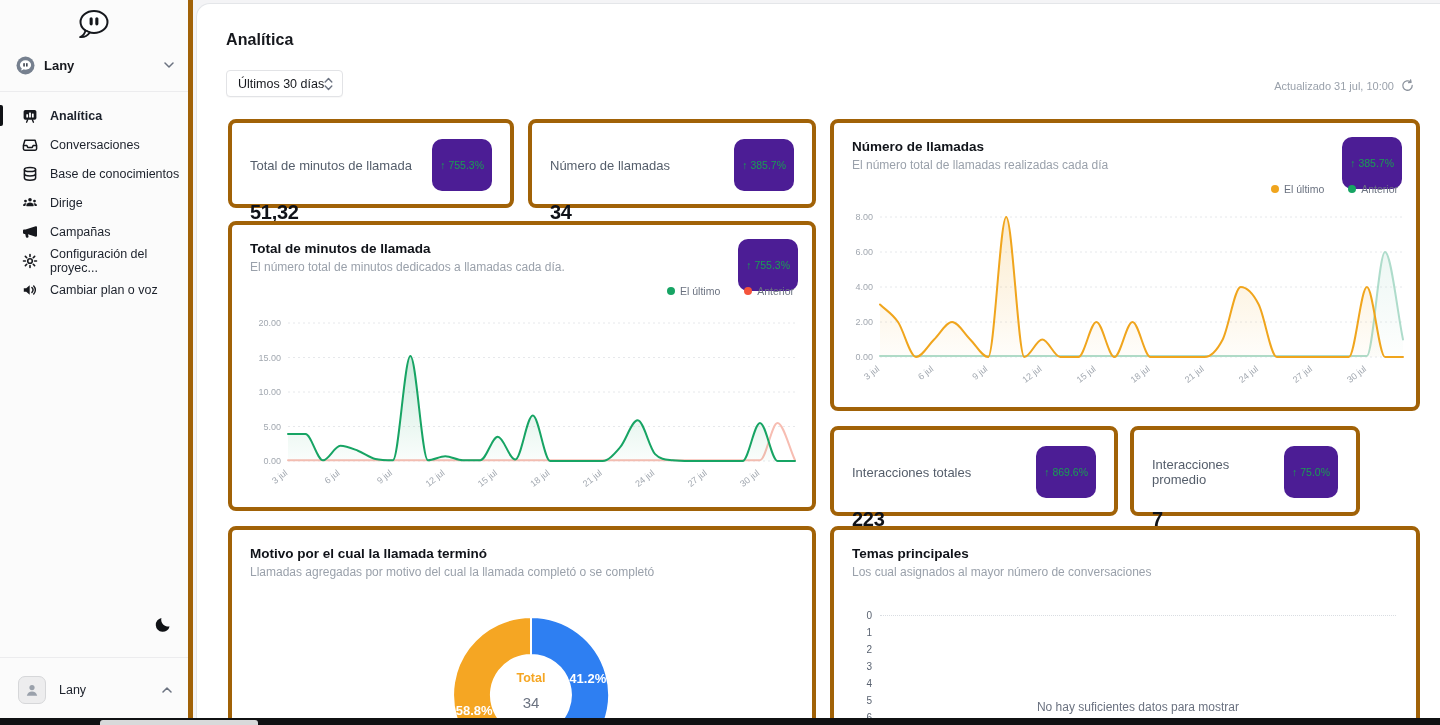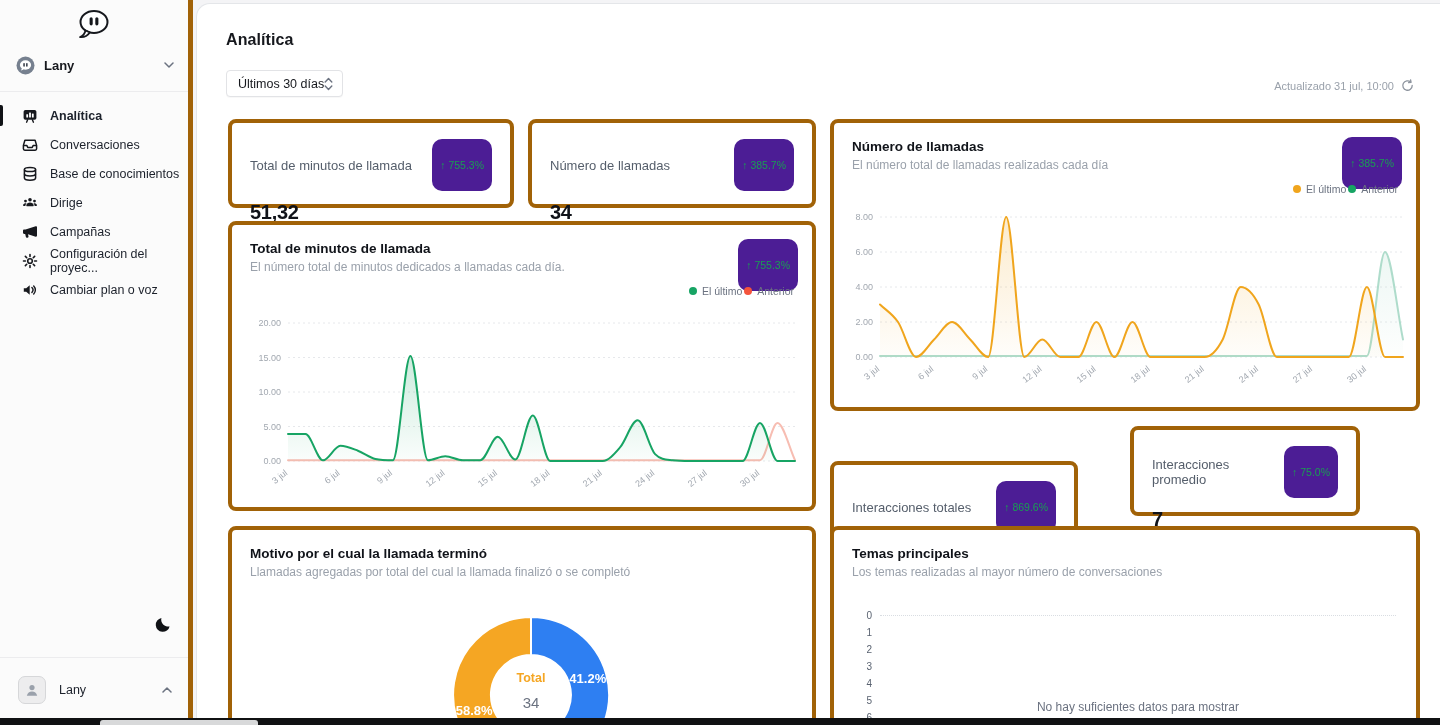--- a/index.html
+++ b/index.html
@@ -32,21 +32,21 @@
   .card { position:absolute; background:#fff; border:4px solid #a16207; border-radius:8px; }
   .card-pad { padding:16px 18px; }
   .stat-title-row { display:flex; align-items:center; justify-content:space-between; }
   .stat-title { font-size:13px; color:#555e6b; }
   .badge { font-size:10.5px; font-weight:400; color:#1a9d53; background:#4c1d95; border-radius:10px; padding:20px 8px; white-space:nowrap; }
   .stat-value { font-size:20px; font-weight:700; color:#101319; margin-top:10px; letter-spacing:-.3px; }
 
   .chart-title { font-size:13.5px; font-weight:700; color:#101319; }
   .chart-sub { font-size:12px; color:#9aa1ab; margin-top:4px; }
   .chart-badge { position:absolute; right:14px; top:14px; }
-  .legend { position:absolute; right:18px; top:60px; display:flex; gap:2px; align-items:center; }
+  .legend { position:absolute; right:18px; top:60px; display:flex; gap:24px; align-items:center; }
   .legend-item { display:flex; align-items:center; gap:5px; font-size:10.5px; color:#6b7280; }
   .legend-dot { width:8px; height:8px; border-radius:50%; }
 
   .plot { position:absolute; left:0; }
   svg text { font-family:"Liberation Sans","DejaVu Sans",sans-serif; }
   .tick { font-size:9px; fill:#a2a8b0; }
   .slice-label { font-size:13px; font-weight:700; fill:#fff; }
   .donut-total { font-size:12.5px; font-weight:700; fill:#f5a623; }
   .donut-value { font-size:15px; fill:#6b7280; }
 
@@ -215,21 +215,21 @@
   <section class="card" style="left:331px; top:115px; width:288px; height:89px;">
     <div class="card-pad">
       <div class="stat-title-row">
         <span class="stat-title">Número de llamadas</span>
         <span class="badge">↑ 385.7%</span>
       </div>
       <div class="stat-value">34</div>
     </div>
   </section>
 
-  <section class="card" style="left:633px; top:422px; width:248px; height:90px;margin-top:35px;">
+  <section class="card" style="left:633px; top:422px; width:288px; height:90px;">
     <div class="card-pad">
       <div class="stat-title-row">
         <span class="stat-title">Interacciones totales</span>
         <span class="badge">↑ 869.6%</span>
       </div>
       <div class="stat-value">223</div>
     </div>
   </section>
 
   <section class="card" style="left:933px; top:422px; width:230px; height:90px;">
@@ -341,36 +341,36 @@
         <path d="M46.0,156.9C52.0,156.9 58.0,156.9 64.0,156.9C70.0,156.9 76.1,156.9 82.1,156.9C88.1,156.9 94.1,156.9 100.1,156.9C106.1,156.9 112.1,156.9 118.1,156.9C124.1,156.9 130.2,156.9 136.2,156.9C142.2,156.9 148.2,156.9 154.2,156.9C160.2,156.9 166.2,156.9 172.2,156.9C178.3,156.9 184.3,156.9 190.3,156.9C196.3,156.9 202.3,156.9 208.3,156.9C214.3,156.9 220.3,156.9 226.3,156.9C232.4,156.9 238.4,156.9 244.4,156.9C250.4,156.9 256.4,156.9 262.4,156.9C268.4,156.9 274.4,156.9 280.4,156.9C286.5,156.9 292.5,156.9 298.5,156.9C304.5,156.9 310.5,156.9 316.5,156.9C322.5,156.9 328.5,156.9 334.6,156.9C340.6,156.9 346.6,156.9 352.6,156.9C358.6,156.9 364.6,156.9 370.6,156.9C376.6,156.9 382.6,156.9 388.7,156.9C394.7,156.9 400.7,156.9 406.7,156.9C412.7,156.9 418.7,156.9 424.7,156.9C430.7,156.9 436.7,156.9 442.8,156.9C448.8,156.9 454.8,156.9 460.8,156.9C466.8,156.9 472.8,156.9 478.8,156.9C484.8,156.9 490.9,156.9 496.9,156.9C502.9,156.9 508.9,156.9 514.9,156.9C520.9,156.9 526.9,156.9 532.9,156.9C538.9,156.9 545.0,53.0 551.0,53.0C557.0,53.0 563.0,111.3 569.0,140.5L569,158L46,158Z" fill="url(#grad-calls-0)" stroke="none"></path>
         <path d="M46.0,156.9C52.0,156.9 58.0,156.9 64.0,156.9C70.0,156.9 76.1,156.9 82.1,156.9C88.1,156.9 94.1,156.9 100.1,156.9C106.1,156.9 112.1,156.9 118.1,156.9C124.1,156.9 130.2,156.9 136.2,156.9C142.2,156.9 148.2,156.9 154.2,156.9C160.2,156.9 166.2,156.9 172.2,156.9C178.3,156.9 184.3,156.9 190.3,156.9C196.3,156.9 202.3,156.9 208.3,156.9C214.3,156.9 220.3,156.9 226.3,156.9C232.4,156.9 238.4,156.9 244.4,156.9C250.4,156.9 256.4,156.9 262.4,156.9C268.4,156.9 274.4,156.9 280.4,156.9C286.5,156.9 292.5,156.9 298.5,156.9C304.5,156.9 310.5,156.9 316.5,156.9C322.5,156.9 328.5,156.9 334.6,156.9C340.6,156.9 346.6,156.9 352.6,156.9C358.6,156.9 364.6,156.9 370.6,156.9C376.6,156.9 382.6,156.9 388.7,156.9C394.7,156.9 400.7,156.9 406.7,156.9C412.7,156.9 418.7,156.9 424.7,156.9C430.7,156.9 436.7,156.9 442.8,156.9C448.8,156.9 454.8,156.9 460.8,156.9C466.8,156.9 472.8,156.9 478.8,156.9C484.8,156.9 490.9,156.9 496.9,156.9C502.9,156.9 508.9,156.9 514.9,156.9C520.9,156.9 526.9,156.9 532.9,156.9C538.9,156.9 545.0,53.0 551.0,53.0C557.0,53.0 563.0,111.3 569.0,140.5" fill="none" stroke="#aedccb" stroke-width="2" stroke-linecap="round" stroke-linejoin="round"></path>
         <path d="M46.0,105.5C52.0,111.3 58.0,114.3 64.0,123.0C70.0,131.8 76.1,158.0 82.1,158.0C88.1,158.0 94.1,146.3 100.1,140.5C106.1,134.7 112.1,123.0 118.1,123.0C124.1,123.0 130.2,134.7 136.2,140.5C142.2,146.3 148.2,158.0 154.2,158.0C160.2,158.0 166.2,18.0 172.2,18.0C178.3,18.0 184.3,158.0 190.3,158.0C196.3,158.0 202.3,140.5 208.3,140.5C214.3,140.5 220.3,158.0 226.3,158.0C232.4,158.0 238.4,158.0 244.4,158.0C250.4,158.0 256.4,123.0 262.4,123.0C268.4,123.0 274.4,158.0 280.4,158.0C286.5,158.0 292.5,123.0 298.5,123.0C304.5,123.0 310.5,158.0 316.5,158.0C322.5,158.0 328.5,158.0 334.6,158.0C340.6,158.0 346.6,158.0 352.6,158.0C358.6,158.0 364.6,158.0 370.6,158.0C376.6,158.0 382.6,152.2 388.7,140.5C394.7,128.8 400.7,88.0 406.7,88.0C412.7,88.0 418.7,93.8 424.7,105.5C430.7,117.2 436.7,158.0 442.8,158.0C448.8,158.0 454.8,158.0 460.8,158.0C466.8,158.0 472.8,158.0 478.8,158.0C484.8,158.0 490.9,158.0 496.9,158.0C502.9,158.0 508.9,158.0 514.9,158.0C520.9,158.0 526.9,88.0 532.9,88.0C538.9,88.0 545.0,158.0 551.0,158.0C557.0,158.0 563.0,158.0 569.0,158.0L569,158L46,158Z" fill="url(#grad-calls-1)" stroke="none"></path>
         <path d="M46.0,105.5C52.0,111.3 58.0,114.3 64.0,123.0C70.0,131.8 76.1,158.0 82.1,158.0C88.1,158.0 94.1,146.3 100.1,140.5C106.1,134.7 112.1,123.0 118.1,123.0C124.1,123.0 130.2,134.7 136.2,140.5C142.2,146.3 148.2,158.0 154.2,158.0C160.2,158.0 166.2,18.0 172.2,18.0C178.3,18.0 184.3,158.0 190.3,158.0C196.3,158.0 202.3,140.5 208.3,140.5C214.3,140.5 220.3,158.0 226.3,158.0C232.4,158.0 238.4,158.0 244.4,158.0C250.4,158.0 256.4,123.0 262.4,123.0C268.4,123.0 274.4,158.0 280.4,158.0C286.5,158.0 292.5,123.0 298.5,123.0C304.5,123.0 310.5,158.0 316.5,158.0C322.5,158.0 328.5,158.0 334.6,158.0C340.6,158.0 346.6,158.0 352.6,158.0C358.6,158.0 364.6,158.0 370.6,158.0C376.6,158.0 382.6,152.2 388.7,140.5C394.7,128.8 400.7,88.0 406.7,88.0C412.7,88.0 418.7,93.8 424.7,105.5C430.7,117.2 436.7,158.0 442.8,158.0C448.8,158.0 454.8,158.0 460.8,158.0C466.8,158.0 472.8,158.0 478.8,158.0C484.8,158.0 490.9,158.0 496.9,158.0C502.9,158.0 508.9,158.0 514.9,158.0C520.9,158.0 526.9,88.0 532.9,88.0C538.9,88.0 545.0,158.0 551.0,158.0C557.0,158.0 563.0,158.0 569.0,158.0" fill="none" stroke="#f0a51d" stroke-width="2" stroke-linecap="round" stroke-linejoin="round"></path>
       </svg>
   </section>
 
   <section class="card" style="left:31px; top:522px; width:588px; height:270px;">
     <div class="card-pad">
       <div class="chart-title">Motivo por el cual la llamada terminó</div>
-      <div class="chart-sub">Llamadas agregadas por total del cual la llamada finalizó o se completó</div>
+      <div class="chart-sub">Llamadas agregadas por motivo del cual la llamada completó o se completó</div>
     </div>
     <svg class="plot" style="top:0;" width="588" height="270">
         <path d="M299.0,87.0A78,78 0 0 1 340.0,231.4L320.0,199.0A40,40 0 0 0 299.0,125.0Z" fill="#2e7ff2" stroke="#fff" stroke-width="2"></path>
         <text x="355.8" y="152.9" text-anchor="middle" class="slice-label">41.2%</text>
         <path d="M340.0,231.4A78,78 0 1 1 299.0,87.0L299.0,125.0A40,40 0 1 0 320.0,199.0Z" fill="#f5a623" stroke="#fff" stroke-width="2"></path>
         <text x="242.2" y="185.1" text-anchor="middle" class="slice-label">58.8%</text>
         <text x="299" y="152" text-anchor="middle" class="donut-total">Total</text>
         <text x="299" y="178" text-anchor="middle" class="donut-value">34</text>
       </svg>
   </section>
 
   <section class="card" style="left:633px; top:522px; width:590px; height:270px;">
     <div class="card-pad">
       <div class="chart-title">Temas principales</div>
-      <div class="chart-sub">Los temas realizadas al mayor número de conversaciones</div>
+      <div class="chart-sub">Los cual asignados al mayor número de conversaciones</div>
     </div>
     <div class="temas-gridline"></div>
     <div class="temas-ticks" id="temas-ticks">
         <div class="trow">0</div>
         <div class="trow">1</div>
         <div class="trow">2</div>
         <div class="trow">3</div>
         <div class="trow">4</div>
         <div class="trow">5</div>
         <div class="trow">6</div>

